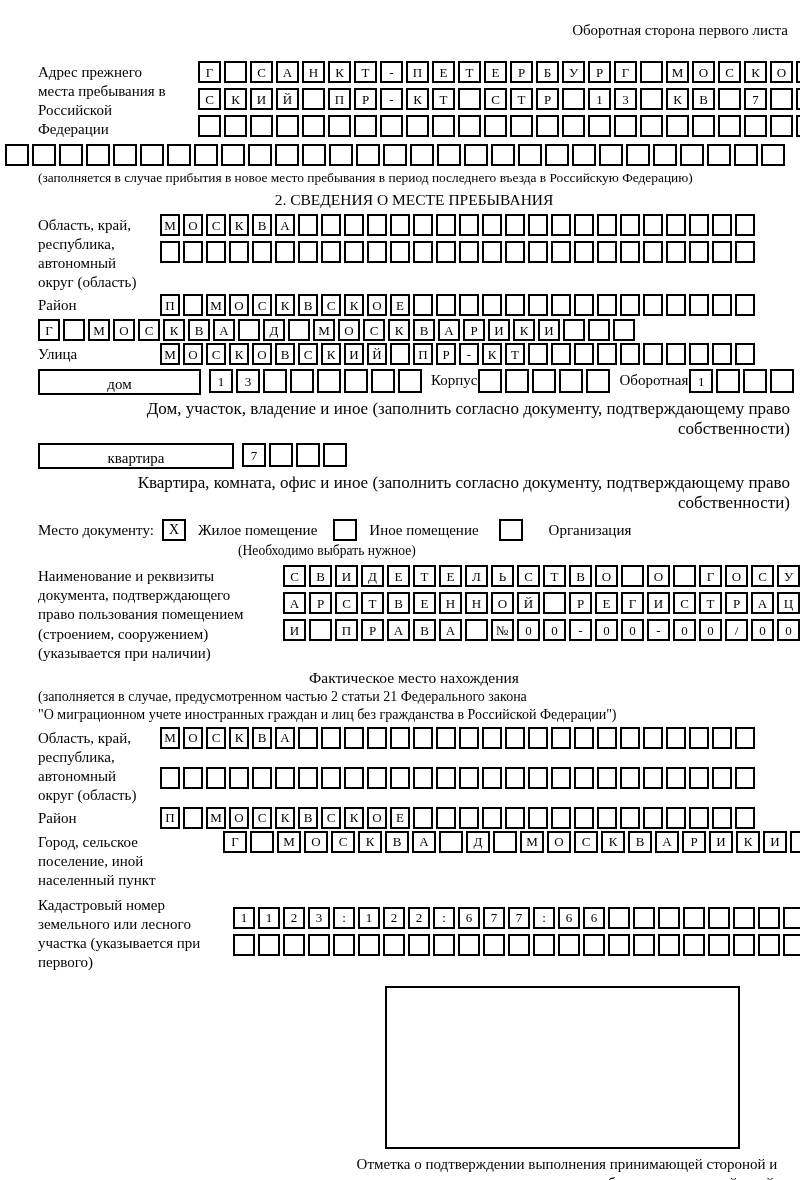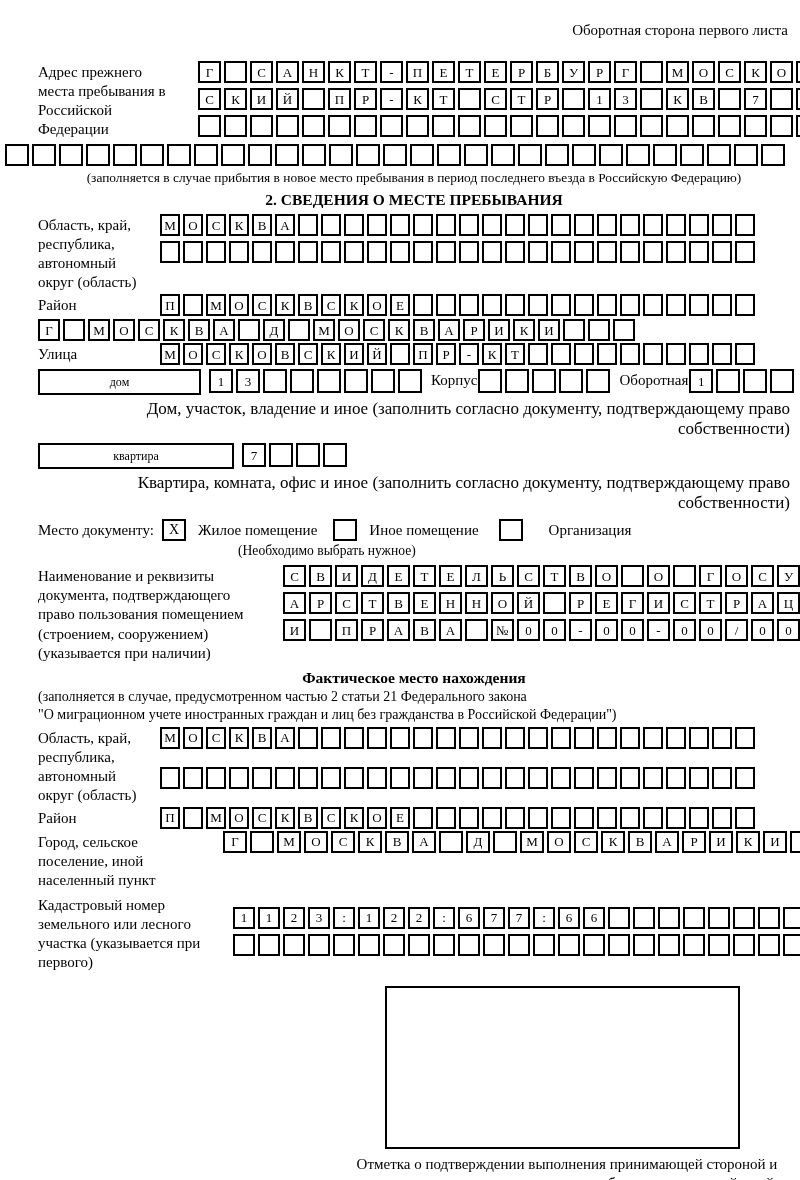--- a/index.html
+++ b/index.html
@@ -15,28 +15,28 @@
 
   .boxcol{display:flex;flex-direction:column;gap:5px}
   .gaplg{gap:18px}
   .padt12{padding-top:13px}
   .boxrow{display:flex;gap:3px;--bw:22px}
   .bw20{--bw:20px}.bw22{--bw:22px}.bw23{--bw:23px}.bw24{--bw:24px}
   .cbox{width:var(--bw);height:22px;border:2px solid #000;flex-shrink:0;
     display:flex;align-items:center;justify-content:center;font-size:13px;line-height:1}
   .tall .cbox{height:24px}
 
-  .note{font-size:13.4px;text-align:center;margin-top:4px}
+  .note{font-size:13.4px;margin-top:4px}
   .note-left{font-size:17px;text-align:right;margin-top:4px}
-  .sec-title{font-weight:bold;text-align:center;font-size:15.5px;margin-top:5px}
+  .sec-title{font-weight:normal;text-align:center;font-size:15.5px;margin-top:5px}
   .fullrow{margin:5px 0 0 -33px}
 
   .hrow{display:flex;align-items:flex-start;margin-top:4px}
-  .widebox{border:2px solid #000;height:26px;display:flex;align-items:center;
-    justify-content:center;font-size:12px;flex-shrink:0}
+  .widebox{border:2px solid #000;height:26px;display:flex;align-items:flex-end;
+    justify-content:center;font-size:15px;flex-shrink:0}
   .wb165{width:163px}.wb195{width:196px}
   .inline-label{padding:3px 1px 0 9px;font-size:15px;white-space:nowrap}
   .gap8{width:8px;flex-shrink:0}
 
   .stayrow{display:flex;align-items:center;margin-top:6px}
   .chk{width:24px;height:22px;border:2px solid #000;display:flex;align-items:center;
     justify-content:center;font-size:14px;flex-shrink:0}
   .ml8{margin-left:8px}.ml12{margin-left:12px}.ml16{margin-left:16px}
   .ml20{margin-left:20px}.ml26{margin-left:26px}
   .choose-note{font-size:13.6px;margin:2px 0 0 200px}

